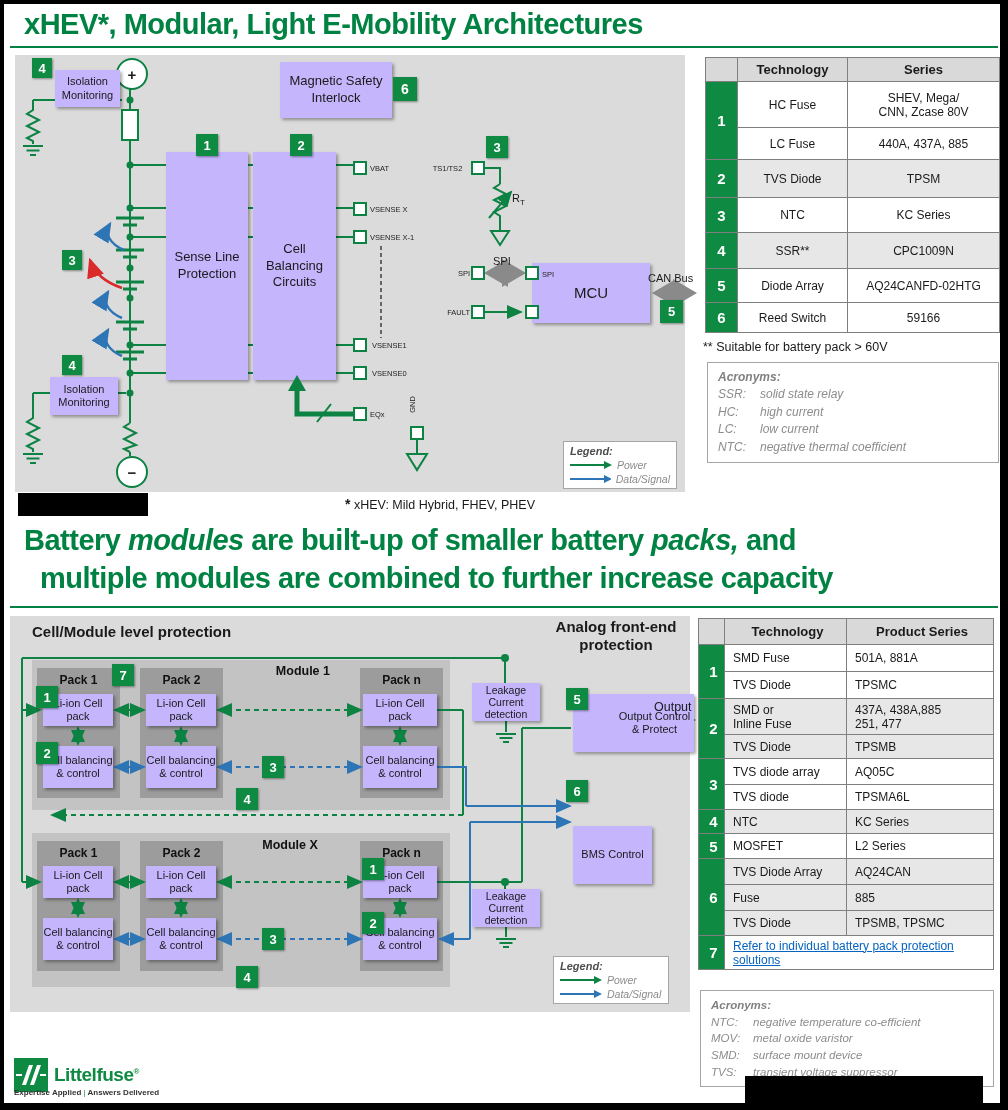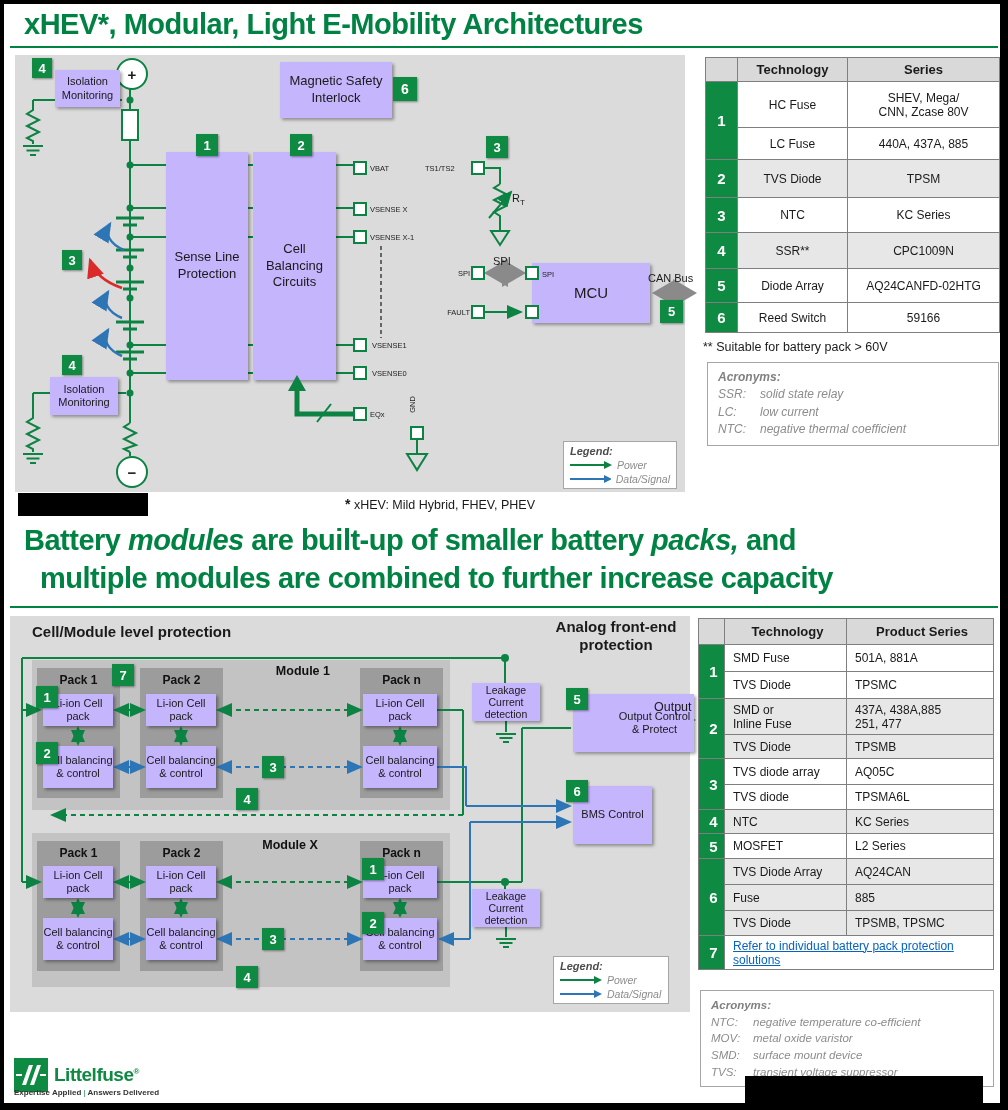--- a/index.html
+++ b/index.html
@@ -248,21 +248,21 @@
     <line x1="381" y1="246" x2="381" y2="338" stroke="#404040" stroke-width="1.5" stroke-dasharray="4,3"></line>
     <polygon points="288,391 306,391 297,375" fill="#0c8243"></polygon>
   </svg>
 
   <div class="abs pinlbl" style="left:370px;top:164px;">VBAT</div>
   <div class="abs pinlbl" style="left:370px;top:205px;">VSENSE X</div>
   <div class="abs pinlbl" style="left:370px;top:233px;">VSENSE X-1</div>
   <div class="abs pinlbl" style="left:372px;top:341px;">VSENSE1</div>
   <div class="abs pinlbl" style="left:372px;top:369px;">VSENSE0</div>
   <div class="abs pinlbl" style="left:370px;top:410px;">EQx</div>
-  <div class="abs pinlbl" style="left:425px;top:164px;width:45px;text-align:left;">TS1/TS2</div>
+  <div class="abs pinlbl" style="left:425px;top:164px;width:45px;text-align:center;">TS1/TS2</div>
   <div class="abs pinlbl" style="left:448px;top:269px;width:22px;text-align:right;">SPI</div>
   <div class="abs pinlbl" style="left:437px;top:308px;width:33px;text-align:right;">FAULT</div>
   <div class="abs pinlbl" style="left:404px;top:400px;transform:rotate(-90deg);transform-origin:center;">GND</div>
   <div class="abs pinlbl" style="left:542px;top:270px;">SPI</div>
 
   <div class="abs lbl" style="left:493px;top:255px;font-size:11px;">SPI</div>
   <div class="abs lbl" style="left:648px;top:272px;font-size:11px;">CAN Bus</div>
   <div class="abs lbl" style="left:512px;top:192px;font-size:11px;color:#1a1a1a;"><span>R</span><sub style="font-size:8px;">T</sub></div>
 
   <div class="abs badge" style="left:32px;top:58px;width:20px;height:20px;">4</div>
@@ -341,20 +341,21 @@
           <td>Reed Switch</td>
           <td>59166</td>
         </tr>
   </tbody>
     </table>
   <div class="abs lbl" style="left:703px;top:340px;font-size:12.5px;">** Suitable for battery pack &gt; 60V</div>
 
   <div class="abs acro" style="left:707px;top:362px;width:270px;">
     <div class="t">Acronyms:</div>
     <div><span class="k">SSR:</span><span>solid state relay</span></div>
+    <div><span class="k">HC:</span><span>high current</span></div>
     <div><span class="k">LC:</span><span>low current</span></div>
     <div><span class="k">NTC:</span><span>negative thermal coefficient</span></div>
   </div>
 
   <div class="abs h1" style="left:24px;top:524px;"><span>Battery </span><i>modules</i><span> are built-up of smaller battery </span><i>packs,</i><span> and</span></div>
   <div class="abs h1" style="left:40px;top:562px;">multiple modules are combined to further increase capacity</div>
   <div class="abs rule" style="left:10px;top:606px;width:988px;"></div>
 
   <div class="abs lbl" style="left:32px;top:623px;font-weight:bold;font-size:15px;">Cell/Module level protection</div>
   <div class="abs lbl" style="left:540px;top:618px;width:152px;white-space:normal;text-align:center;font-weight:bold;font-size:15px;line-height:1.2;">Analog front-end protection</div>
@@ -378,21 +379,21 @@
   <div class="abs blk sm" style="left:43px;top:866px;width:70px;height:32px;">Li-ion Cell pack</div>
   <div class="abs blk sm" style="left:146px;top:866px;width:70px;height:32px;">Li-ion Cell pack</div>
   <div class="abs blk sm" style="left:363px;top:866px;width:74px;height:32px;">Li-ion Cell pack</div>
   <div class="abs blk sm" style="left:43px;top:918px;width:70px;height:42px;">Cell balancing &amp; control</div>
   <div class="abs blk sm" style="left:146px;top:918px;width:70px;height:42px;">Cell balancing &amp; control</div>
   <div class="abs blk sm" style="left:363px;top:918px;width:74px;height:42px;">Cell balancing &amp; control</div>
 
   <div class="abs blk xs" style="left:472px;top:683px;width:68px;height:38px;">Leakage Current detection</div>
   <div class="abs blk xs" style="left:472px;top:889px;width:68px;height:38px;">Leakage Current detection</div>
   <div class="abs blk sm" style="left:573px;top:694px;width:79px;height:58px;padding-left:42px;">Output Control &amp; Protect</div>
-  <div class="abs blk sm" style="left:573px;top:786px;width:79px;height:58px;">BMS Control</div>
+  <div class="abs blk sm" style="left:573px;top:826px;width:79px;height:58px;">BMS Control</div>
   <div class="abs lbl" style="left:654px;top:700px;font-size:12.5px;">Output</div>
 
   <div class="abs badge" style="left:36px;top:686px;width:22px;height:22px;">1</div>
   <div class="abs badge" style="left:112px;top:664px;width:22px;height:22px;">7</div>
   <div class="abs badge" style="left:36px;top:742px;width:22px;height:22px;">2</div>
   <div class="abs badge" style="left:262px;top:756px;width:22px;height:22px;">3</div>
   <div class="abs badge" style="left:236px;top:788px;width:22px;height:22px;">4</div>
   <div class="abs badge" style="left:362px;top:858px;width:22px;height:22px;">1</div>
   <div class="abs badge" style="left:362px;top:912px;width:22px;height:22px;">2</div>
   <div class="abs badge" style="left:262px;top:928px;width:22px;height:22px;">3</div>

